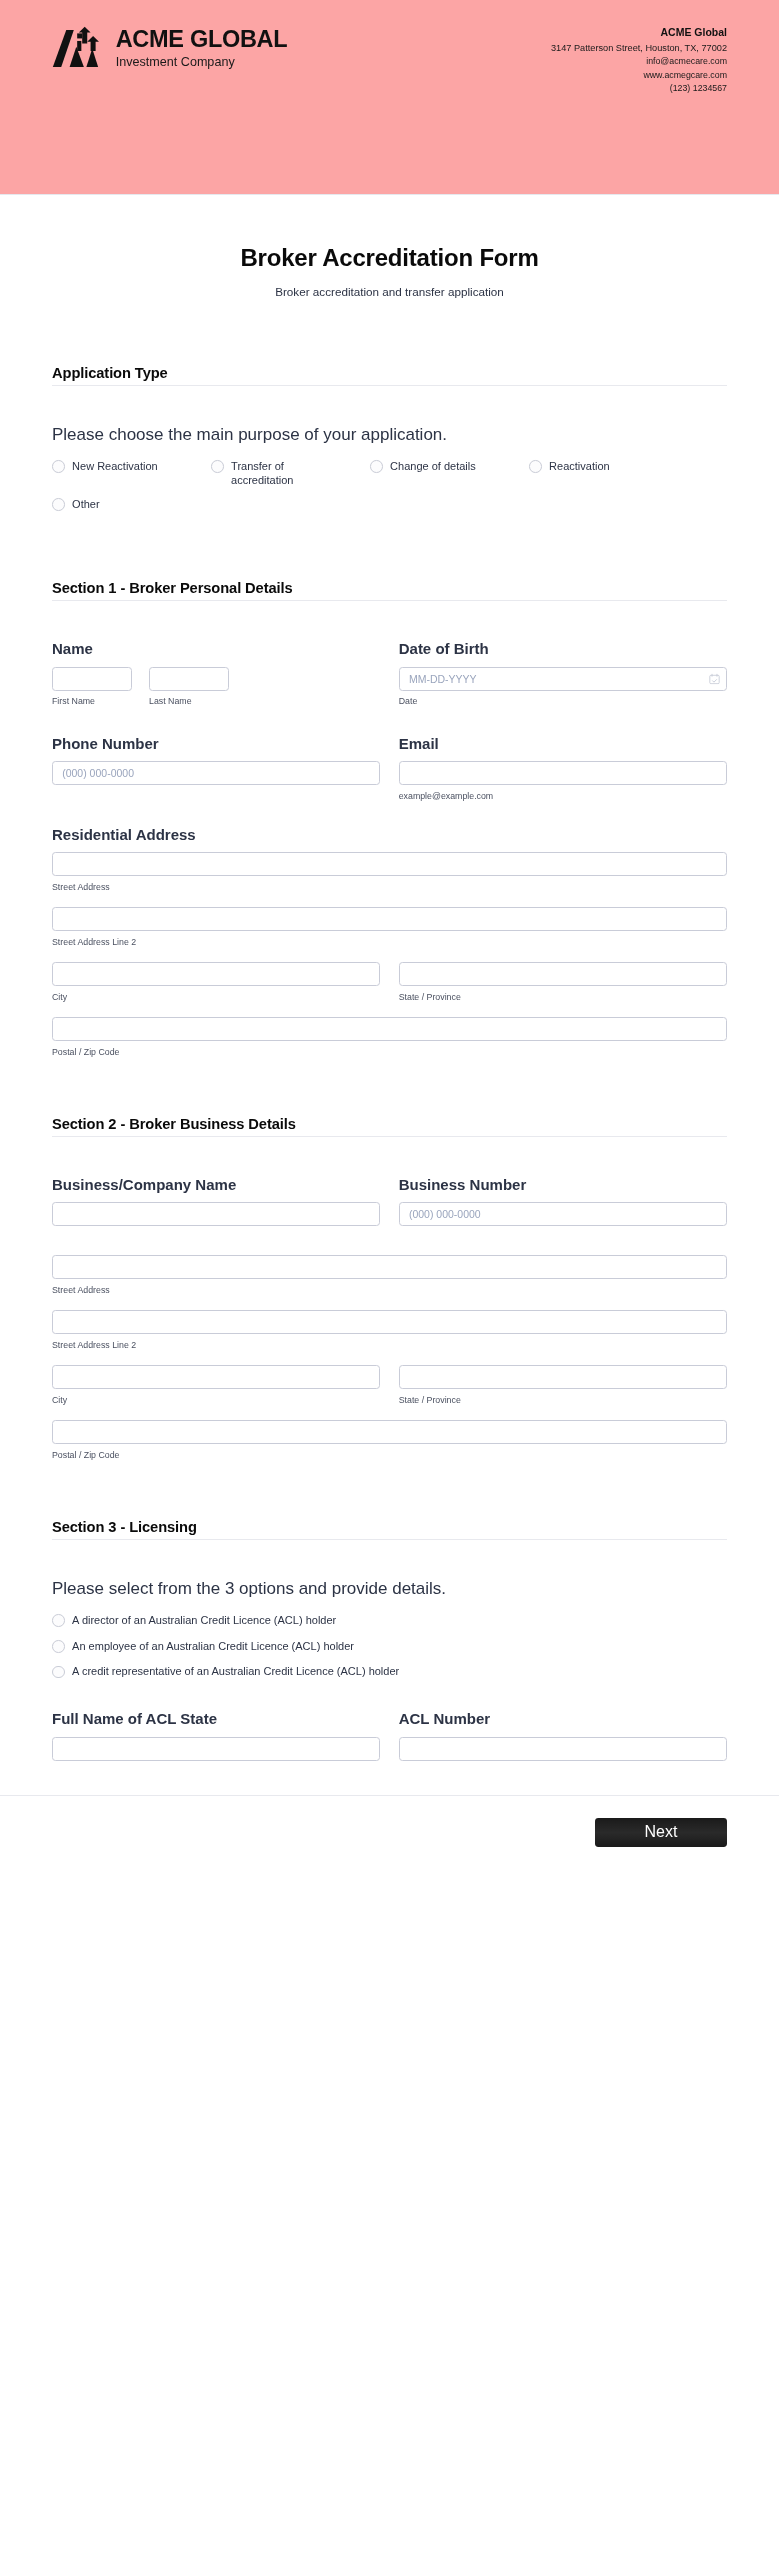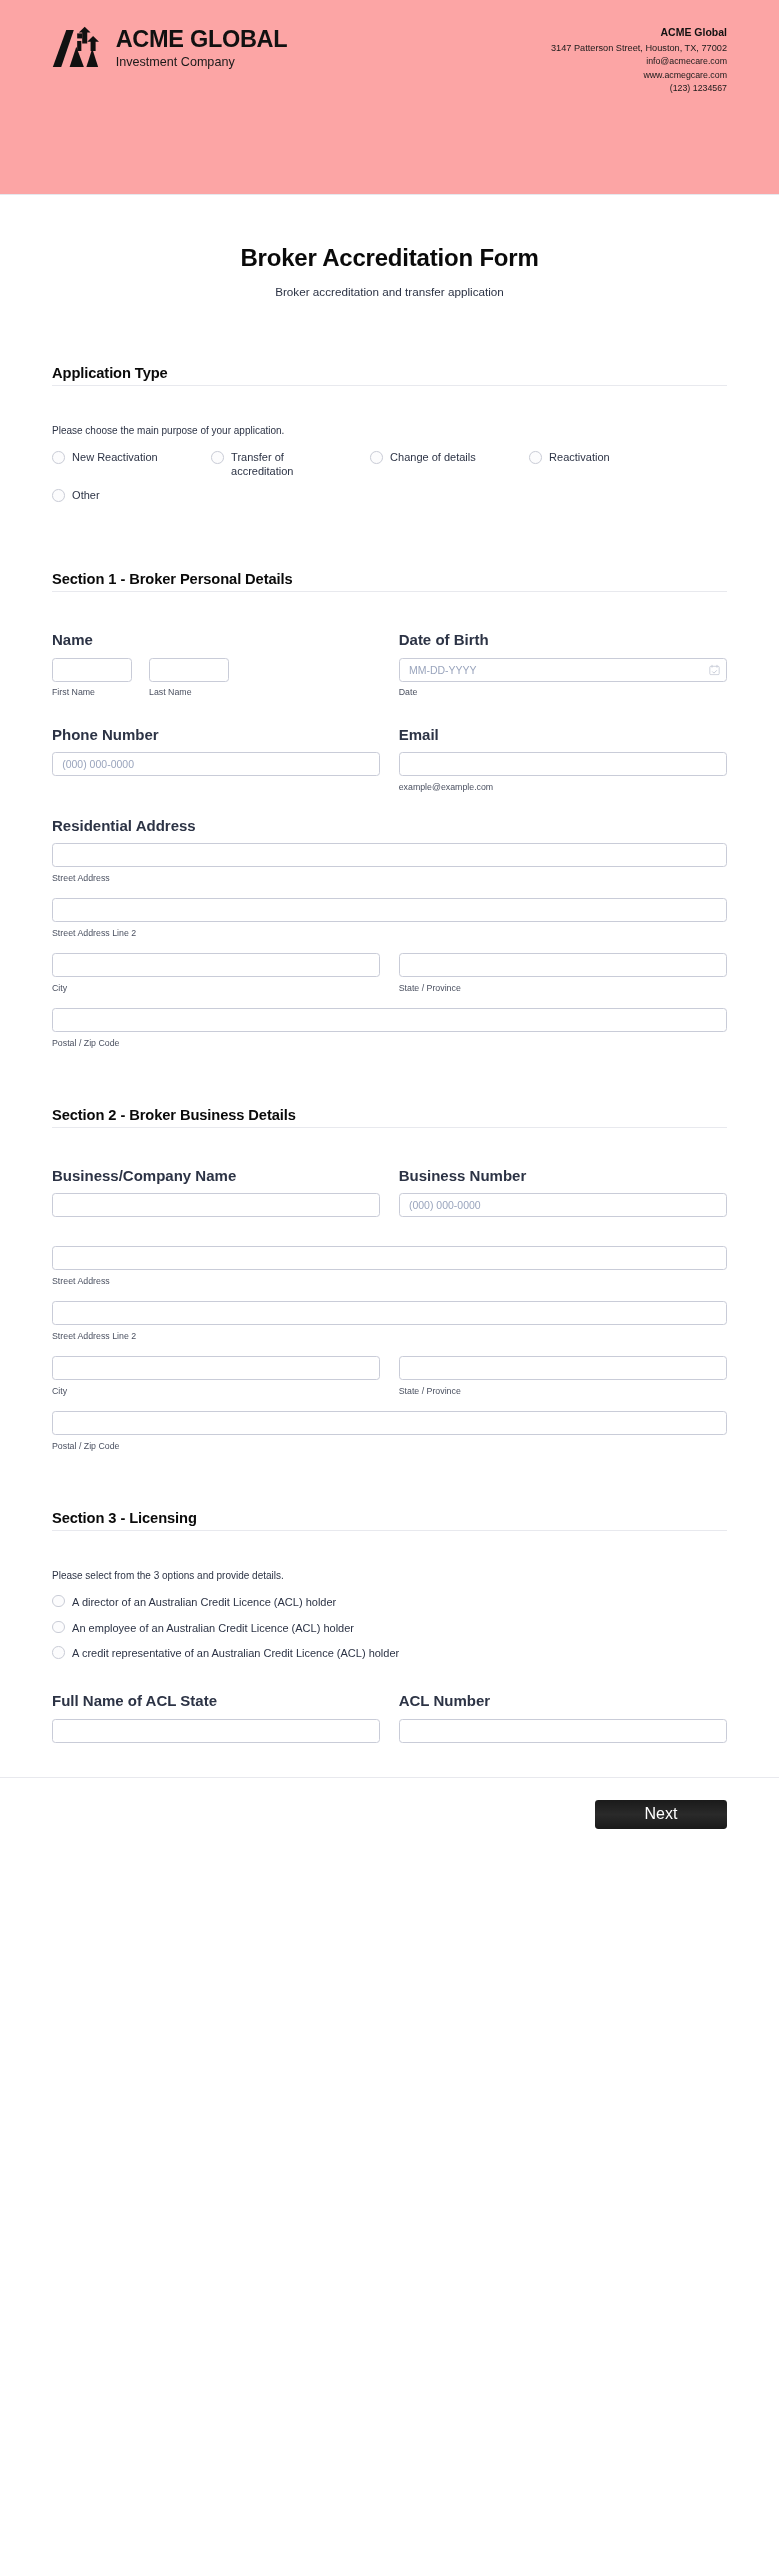--- a/index.html
+++ b/index.html
@@ -91,21 +91,21 @@
     font-weight: 700;
     color: #0a0a0a;
     margin-top: 59px;
     padding-bottom: 4px;
     border-bottom: 0.8px solid #e8e9ee;
     letter-spacing: -0.1px;
   }
   .section-body { padding-top: 39px; }
 
   .help-text {
-    font-size: 10px;
+    font-size: 17px;
     color: #2c3345;
     margin-bottom: 14.2px;
     font-weight: 400;
   }
 
   
   .radio-row {
     display: flex;
     flex-wrap: wrap;
     gap: 0;
@@ -130,21 +130,21 @@
     font-size: 11px;
     color: #2c3345;
     line-height: 1.28;
     font-weight: 400;
   }
 
   .radio-list .radio-opt {
     width: 100%;
     margin-right: 0;
     margin-bottom: 11.7px;
-    align-items: flex-start;
+    align-items: flex-end;
   }
   .radio-list .radio-dot { margin-top: 0; }
 
   
   .field-grid {
     display: flex;
     gap: 18.4px;
   }
   .col { flex: 1; min-width: 0; }
   .field-label {

